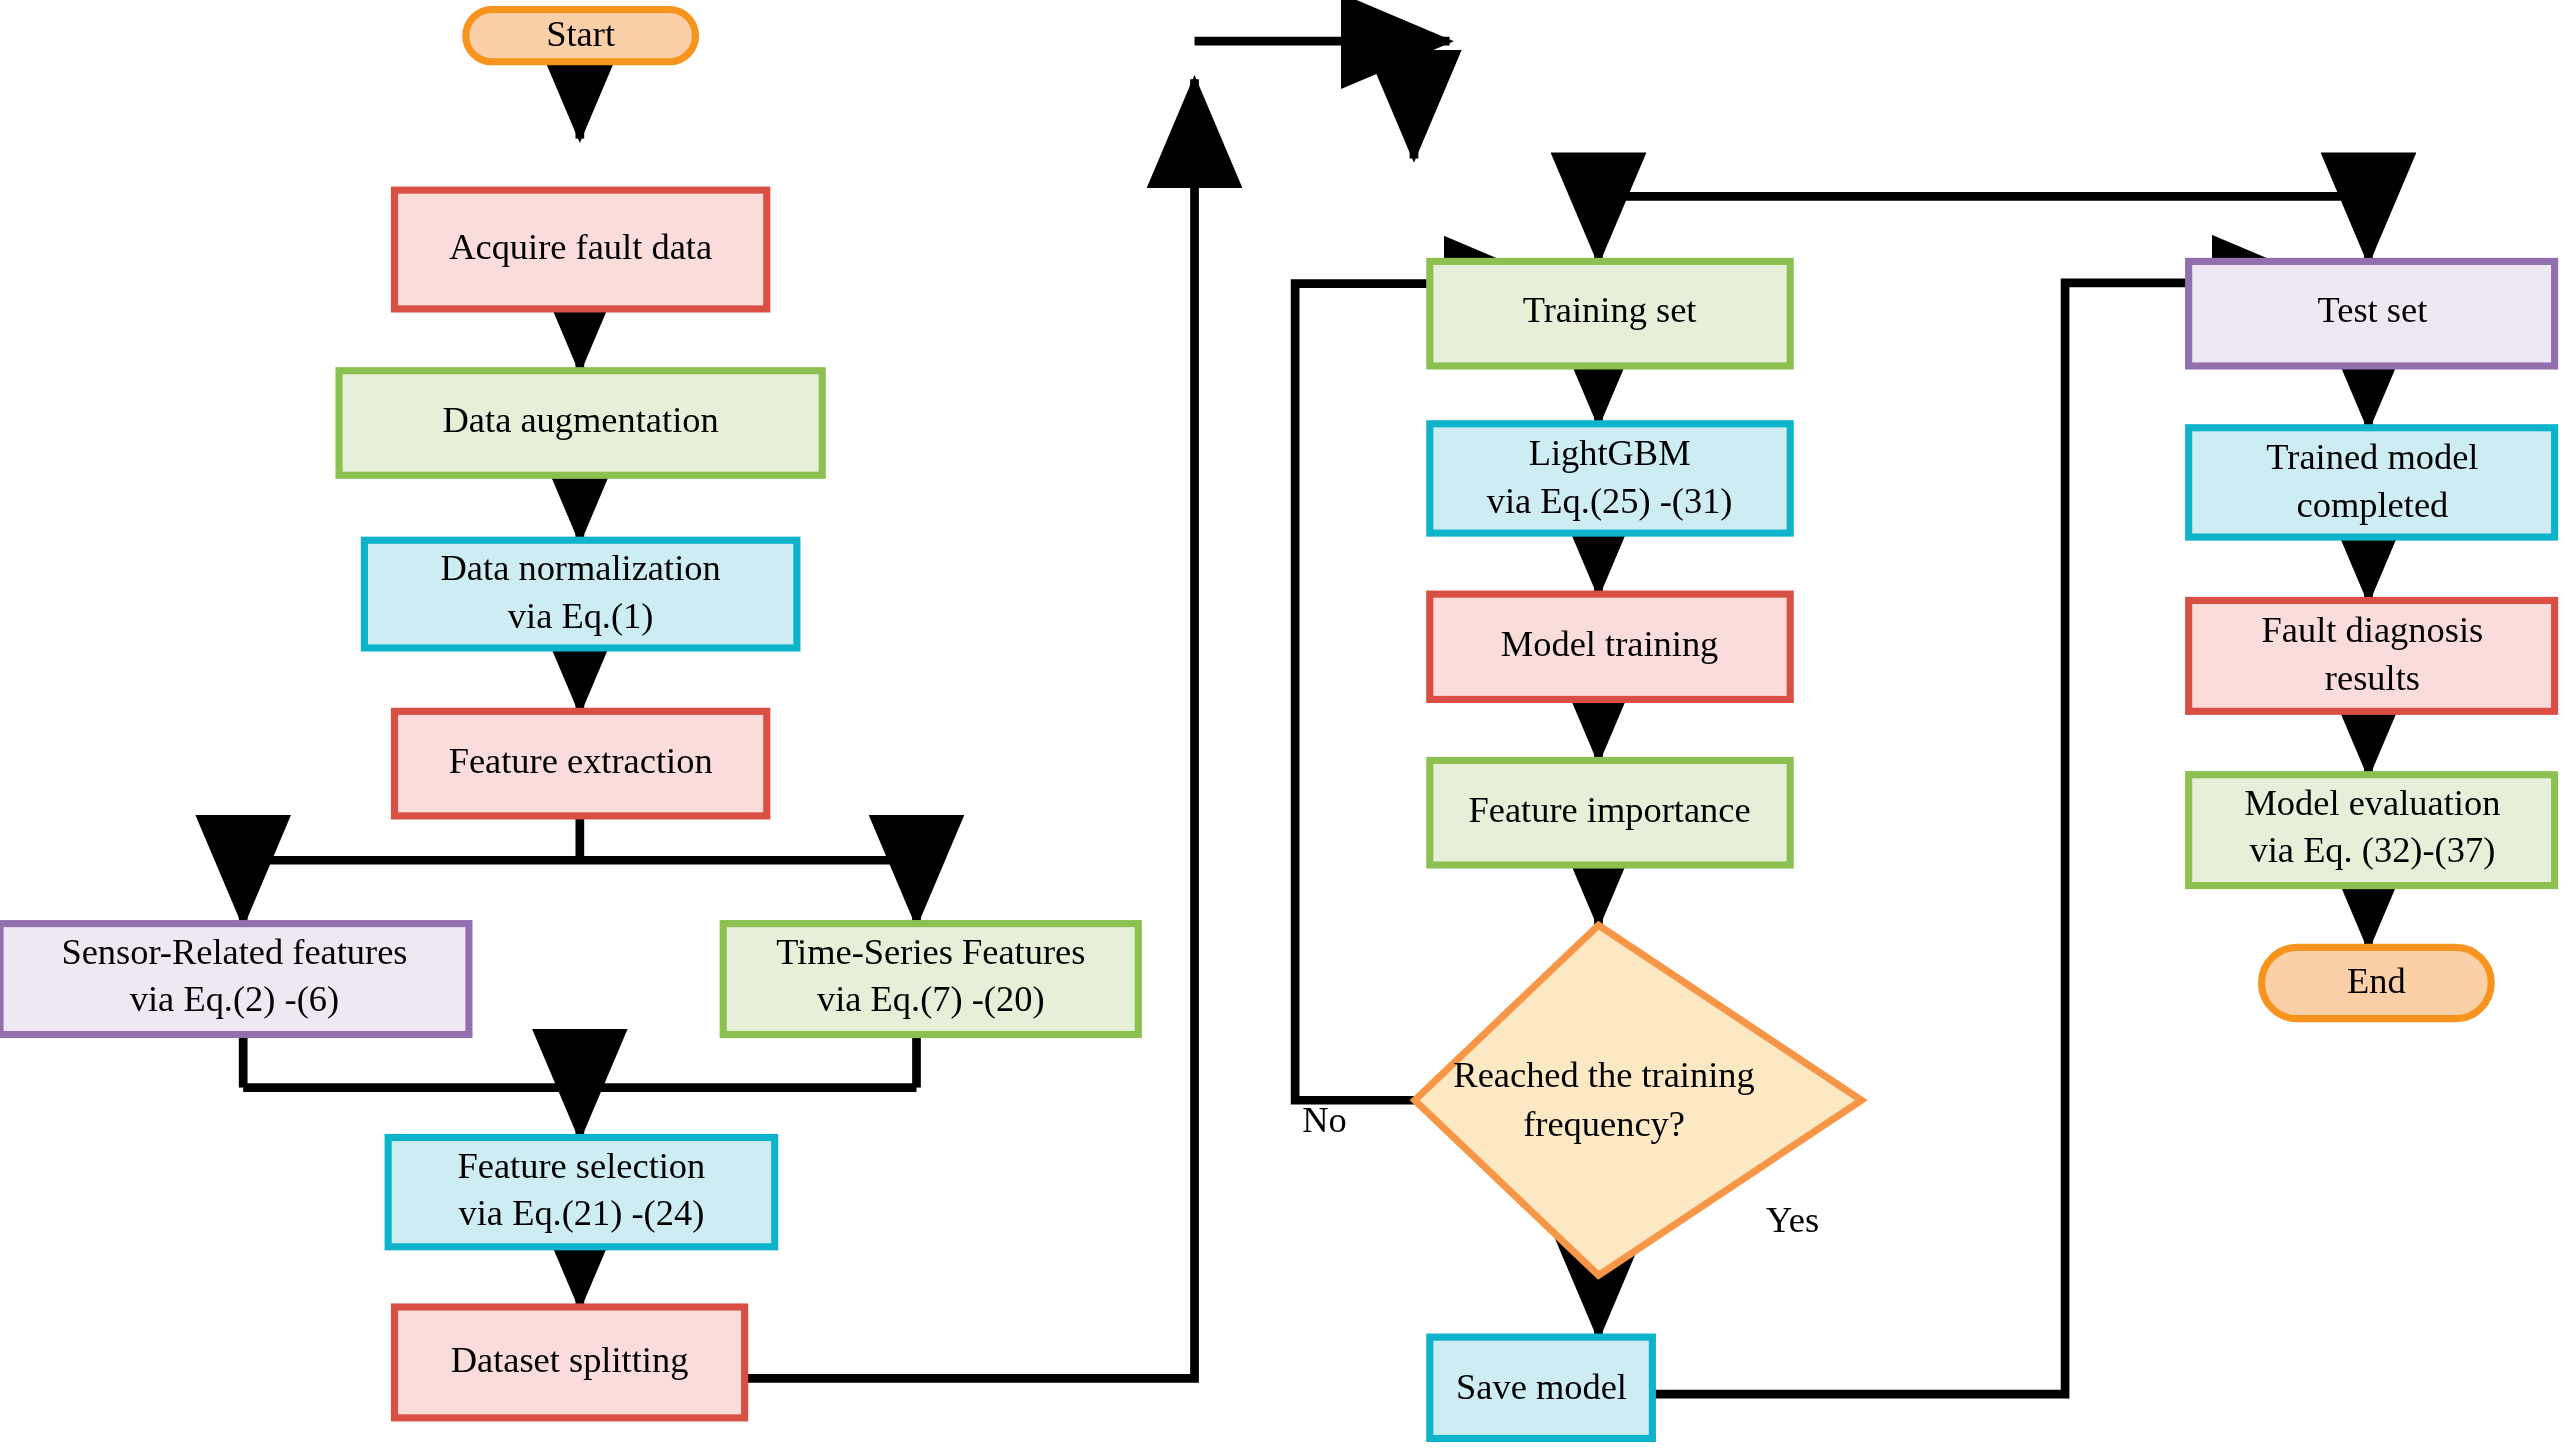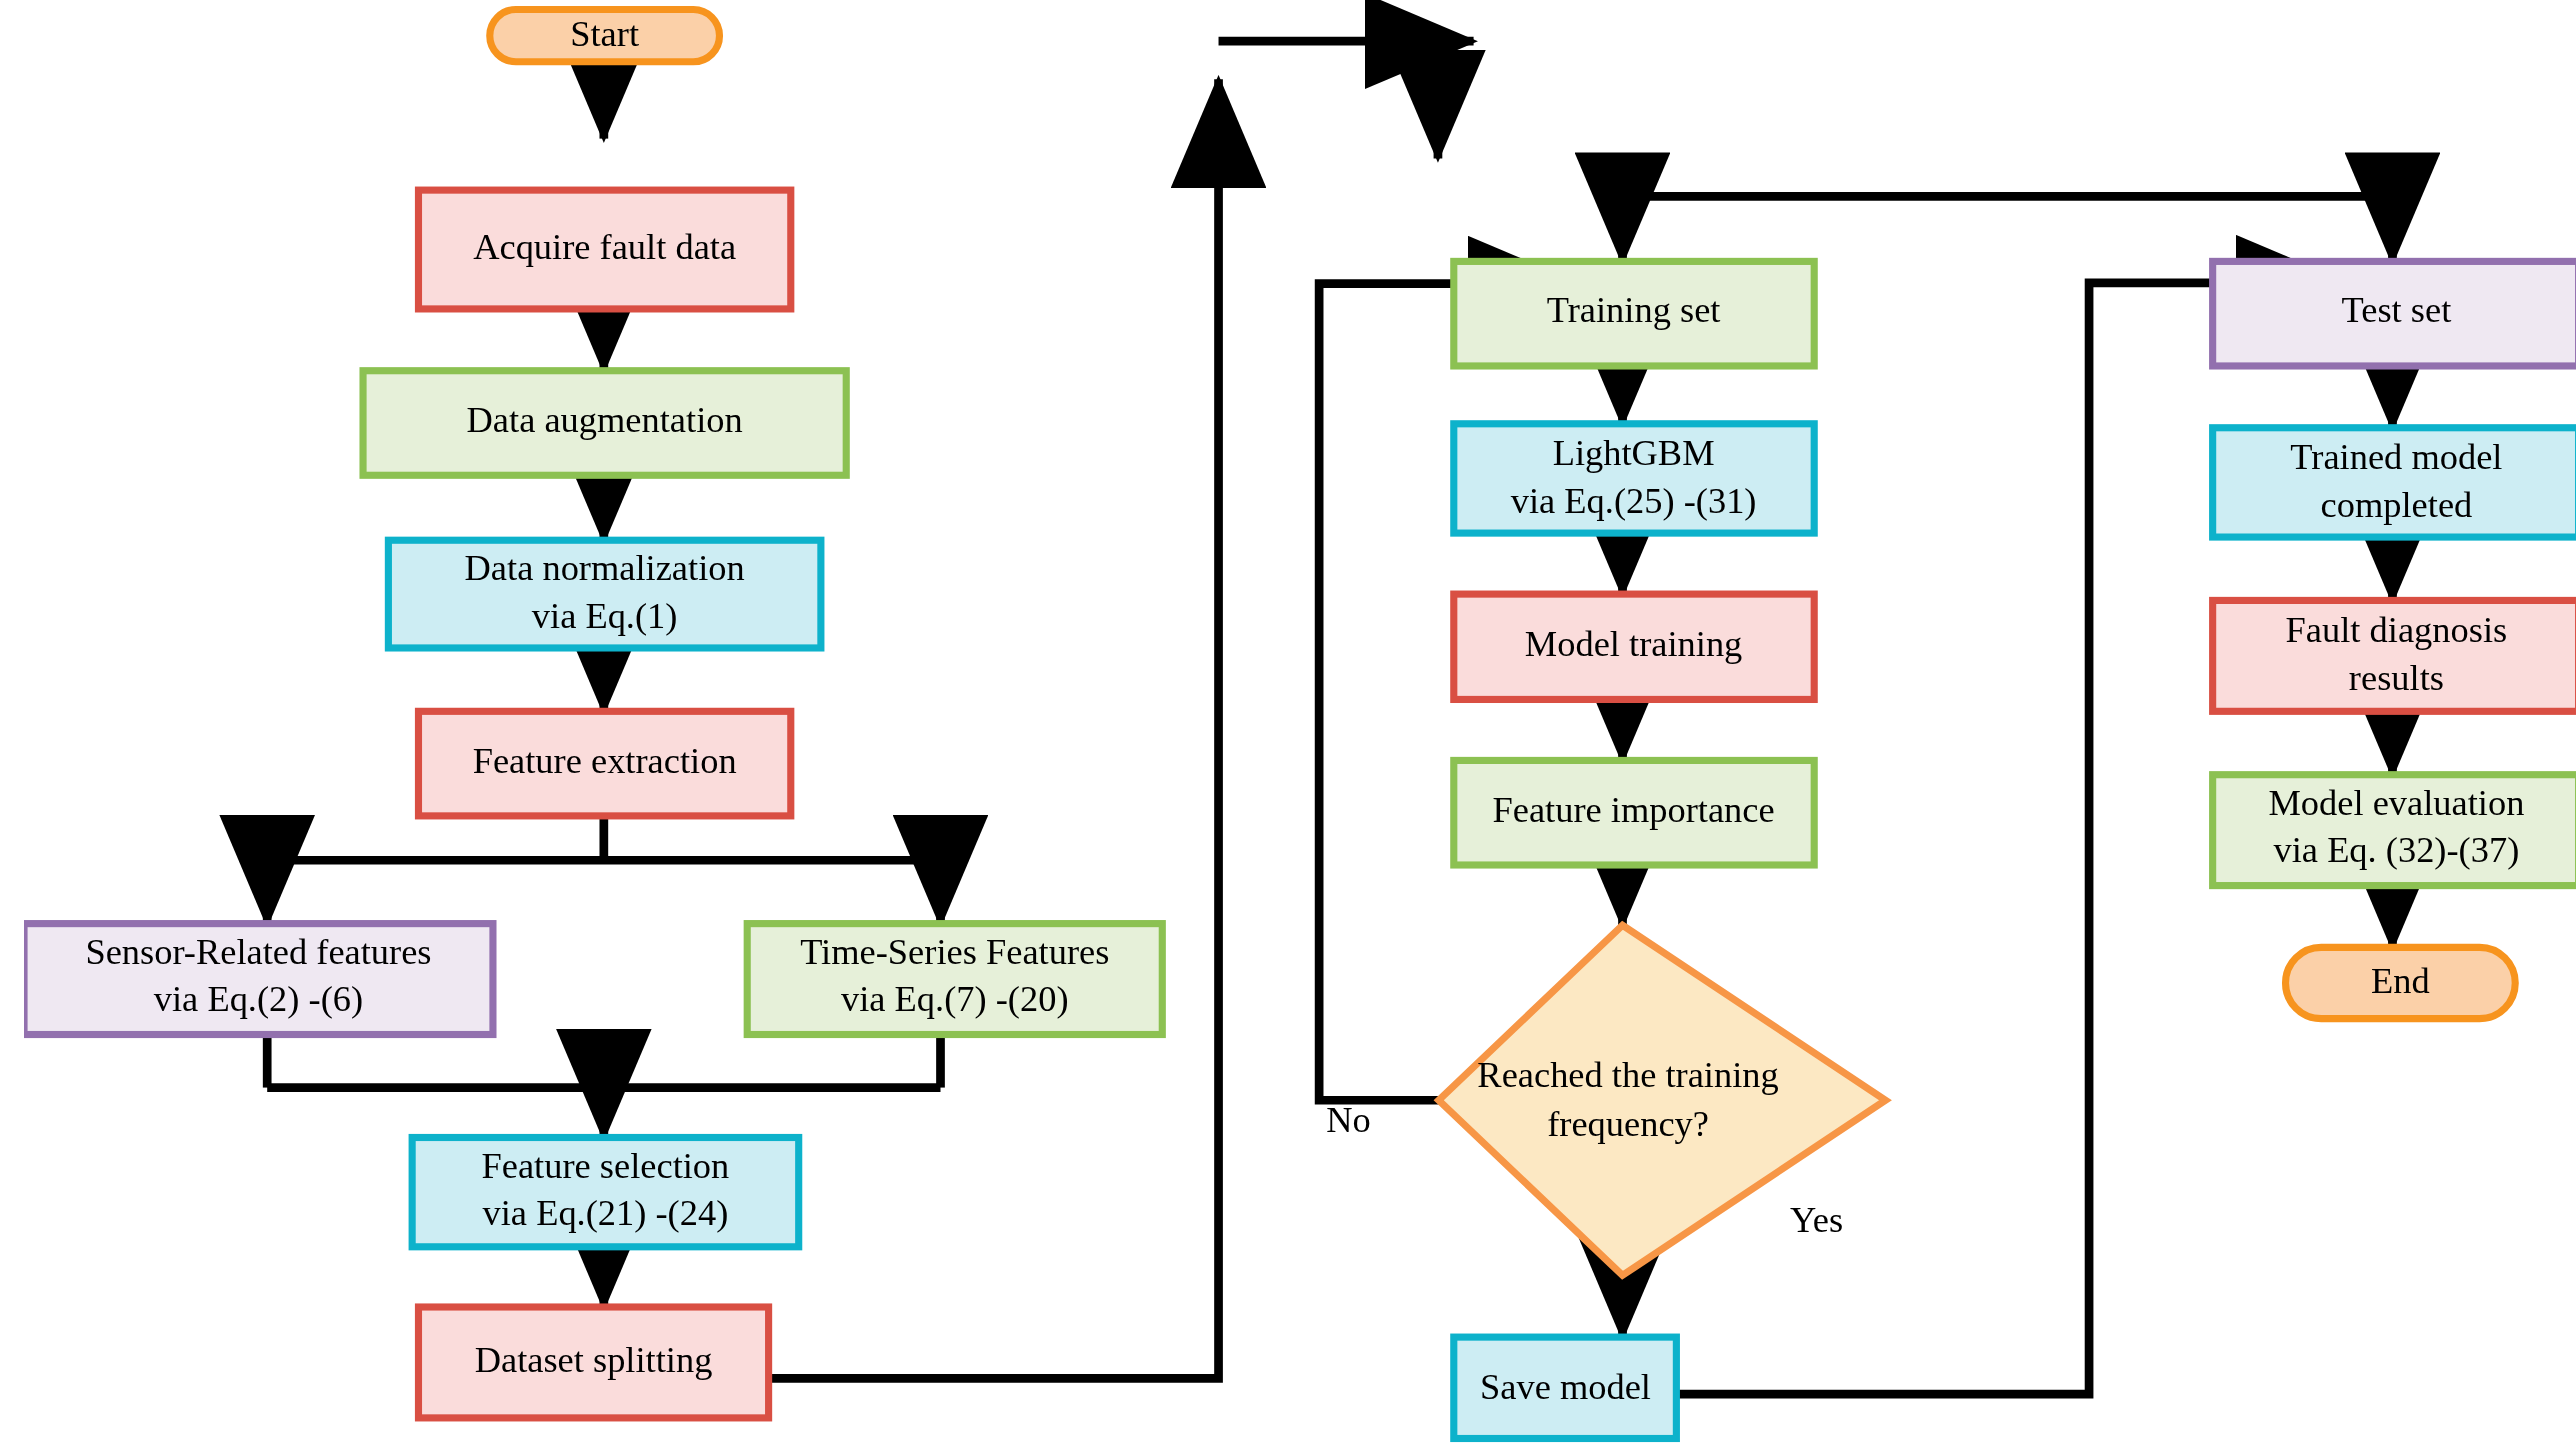--- a/index.html
+++ b/index.html
@@ -1,18 +1,18 @@
 <!DOCTYPE html>
 <html style="font-size:12.7px"><head>
 <meta charset="utf-8">
 <title>Fault Diagnosis Flowchart</title>
 <style>
   html,body{margin:0;padding:0;background:#ffffff;}
   #root{position:relative;width:2064px;height:1448px;background:#ffffff;
-        font-family:"Liberation Serif","DejaVu Serif",serif;margin-left:24px;}
+        font-family:"Liberation Serif","DejaVu Serif",serif;}
   svg#canvas{position:absolute;left:0;top:0;width:2576px;height:1448px;}
   .node-label{fill:#000;font-family:"Liberation Serif","DejaVu Serif",serif;
               font-size:46px;text-anchor:middle;dominant-baseline:middle;}
   .edge-label{fill:#000;font-family:"Liberation Serif","DejaVu Serif",serif;
               font-size:46px;text-anchor:middle;dominant-baseline:middle;}
   .shape{stroke-width:9;}
   .conn{stroke:#000;stroke-width:11;fill:none;stroke-linecap:butt;stroke-linejoin:miter;}
 </style>
 </head>
 <body>

